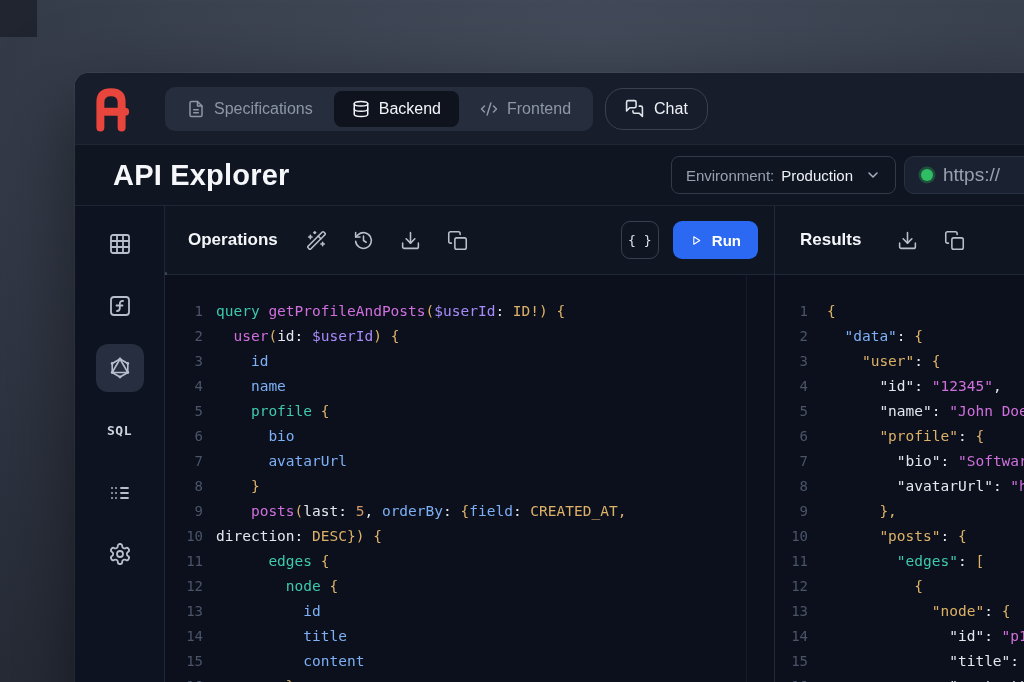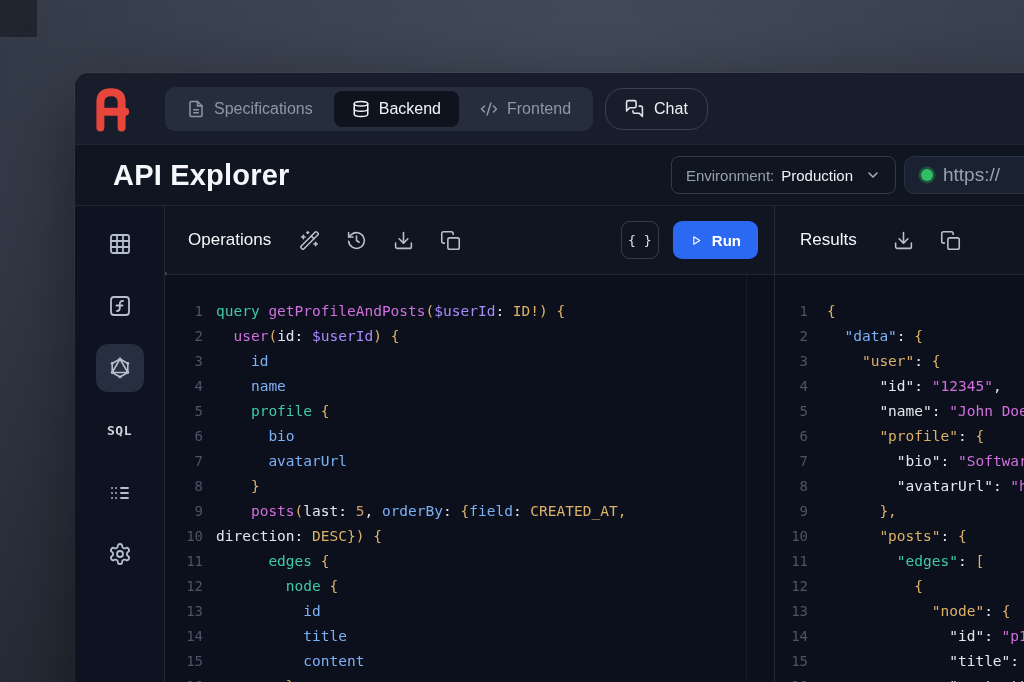--- a/index.html
+++ b/index.html
@@ -54,21 +54,21 @@
   .side-item { width:48px; height:48px; border-radius:12px; display:flex; align-items:center; justify-content:center; color:#b7bfcc; }
   .side-item svg { width:24px; height:24px; stroke:#b7bfcc; }
   .side-item.active { background:#262e3f; }
   .sql-label { font-size:13px; font-weight:700; letter-spacing:.5px; color:#cdd3dd; font-family:"DejaVu Sans Mono", monospace; }
 
   .op-panel { width:610px; flex:0 0 610px; display:flex; flex-direction:column; border-right:1px solid #232b3a; position:relative; }
   .res-panel { flex:1; display:flex; flex-direction:column; min-width:0; }
   .panel-head { height:69px; flex:0 0 69px; background:#0f1521; border-bottom:1px solid #1f2734;
     display:flex; align-items:center; padding:0 16px 0 23px; }
   .res-panel .panel-head { padding-left:25px; }
-  .panel-title { font-size:17px; font-weight:400; color:#f4f6f9; }
+  .panel-title { font-size:17px; font-weight:700; color:#f4f6f9; }
   .tools { display:flex; align-items:center; gap:26px; margin-left:28px; }
   .tools .tbtn { width:21px; height:21px; display:flex; }
   .tools svg { width:21px; height:21px; stroke:#b9c0cc; }
   .head-right { margin-left:auto; display:flex; align-items:center; gap:14px; }
   .braces-btn { width:38px; height:38px; border:1px solid #38404f; border-radius:9px; background:transparent;
     color:#dfe3ea; font-family:"DejaVu Sans Mono", monospace; font-size:13px; display:flex; align-items:center; justify-content:center; }
   .run-btn { height:38px; padding:0 17px; border-radius:9px; background:#2c69f2; border:none; color:#fff;
     font-size:15px; font-weight:600; display:flex; align-items:center; gap:9px; }
   .run-btn svg { width:13px; height:13px; }
 

